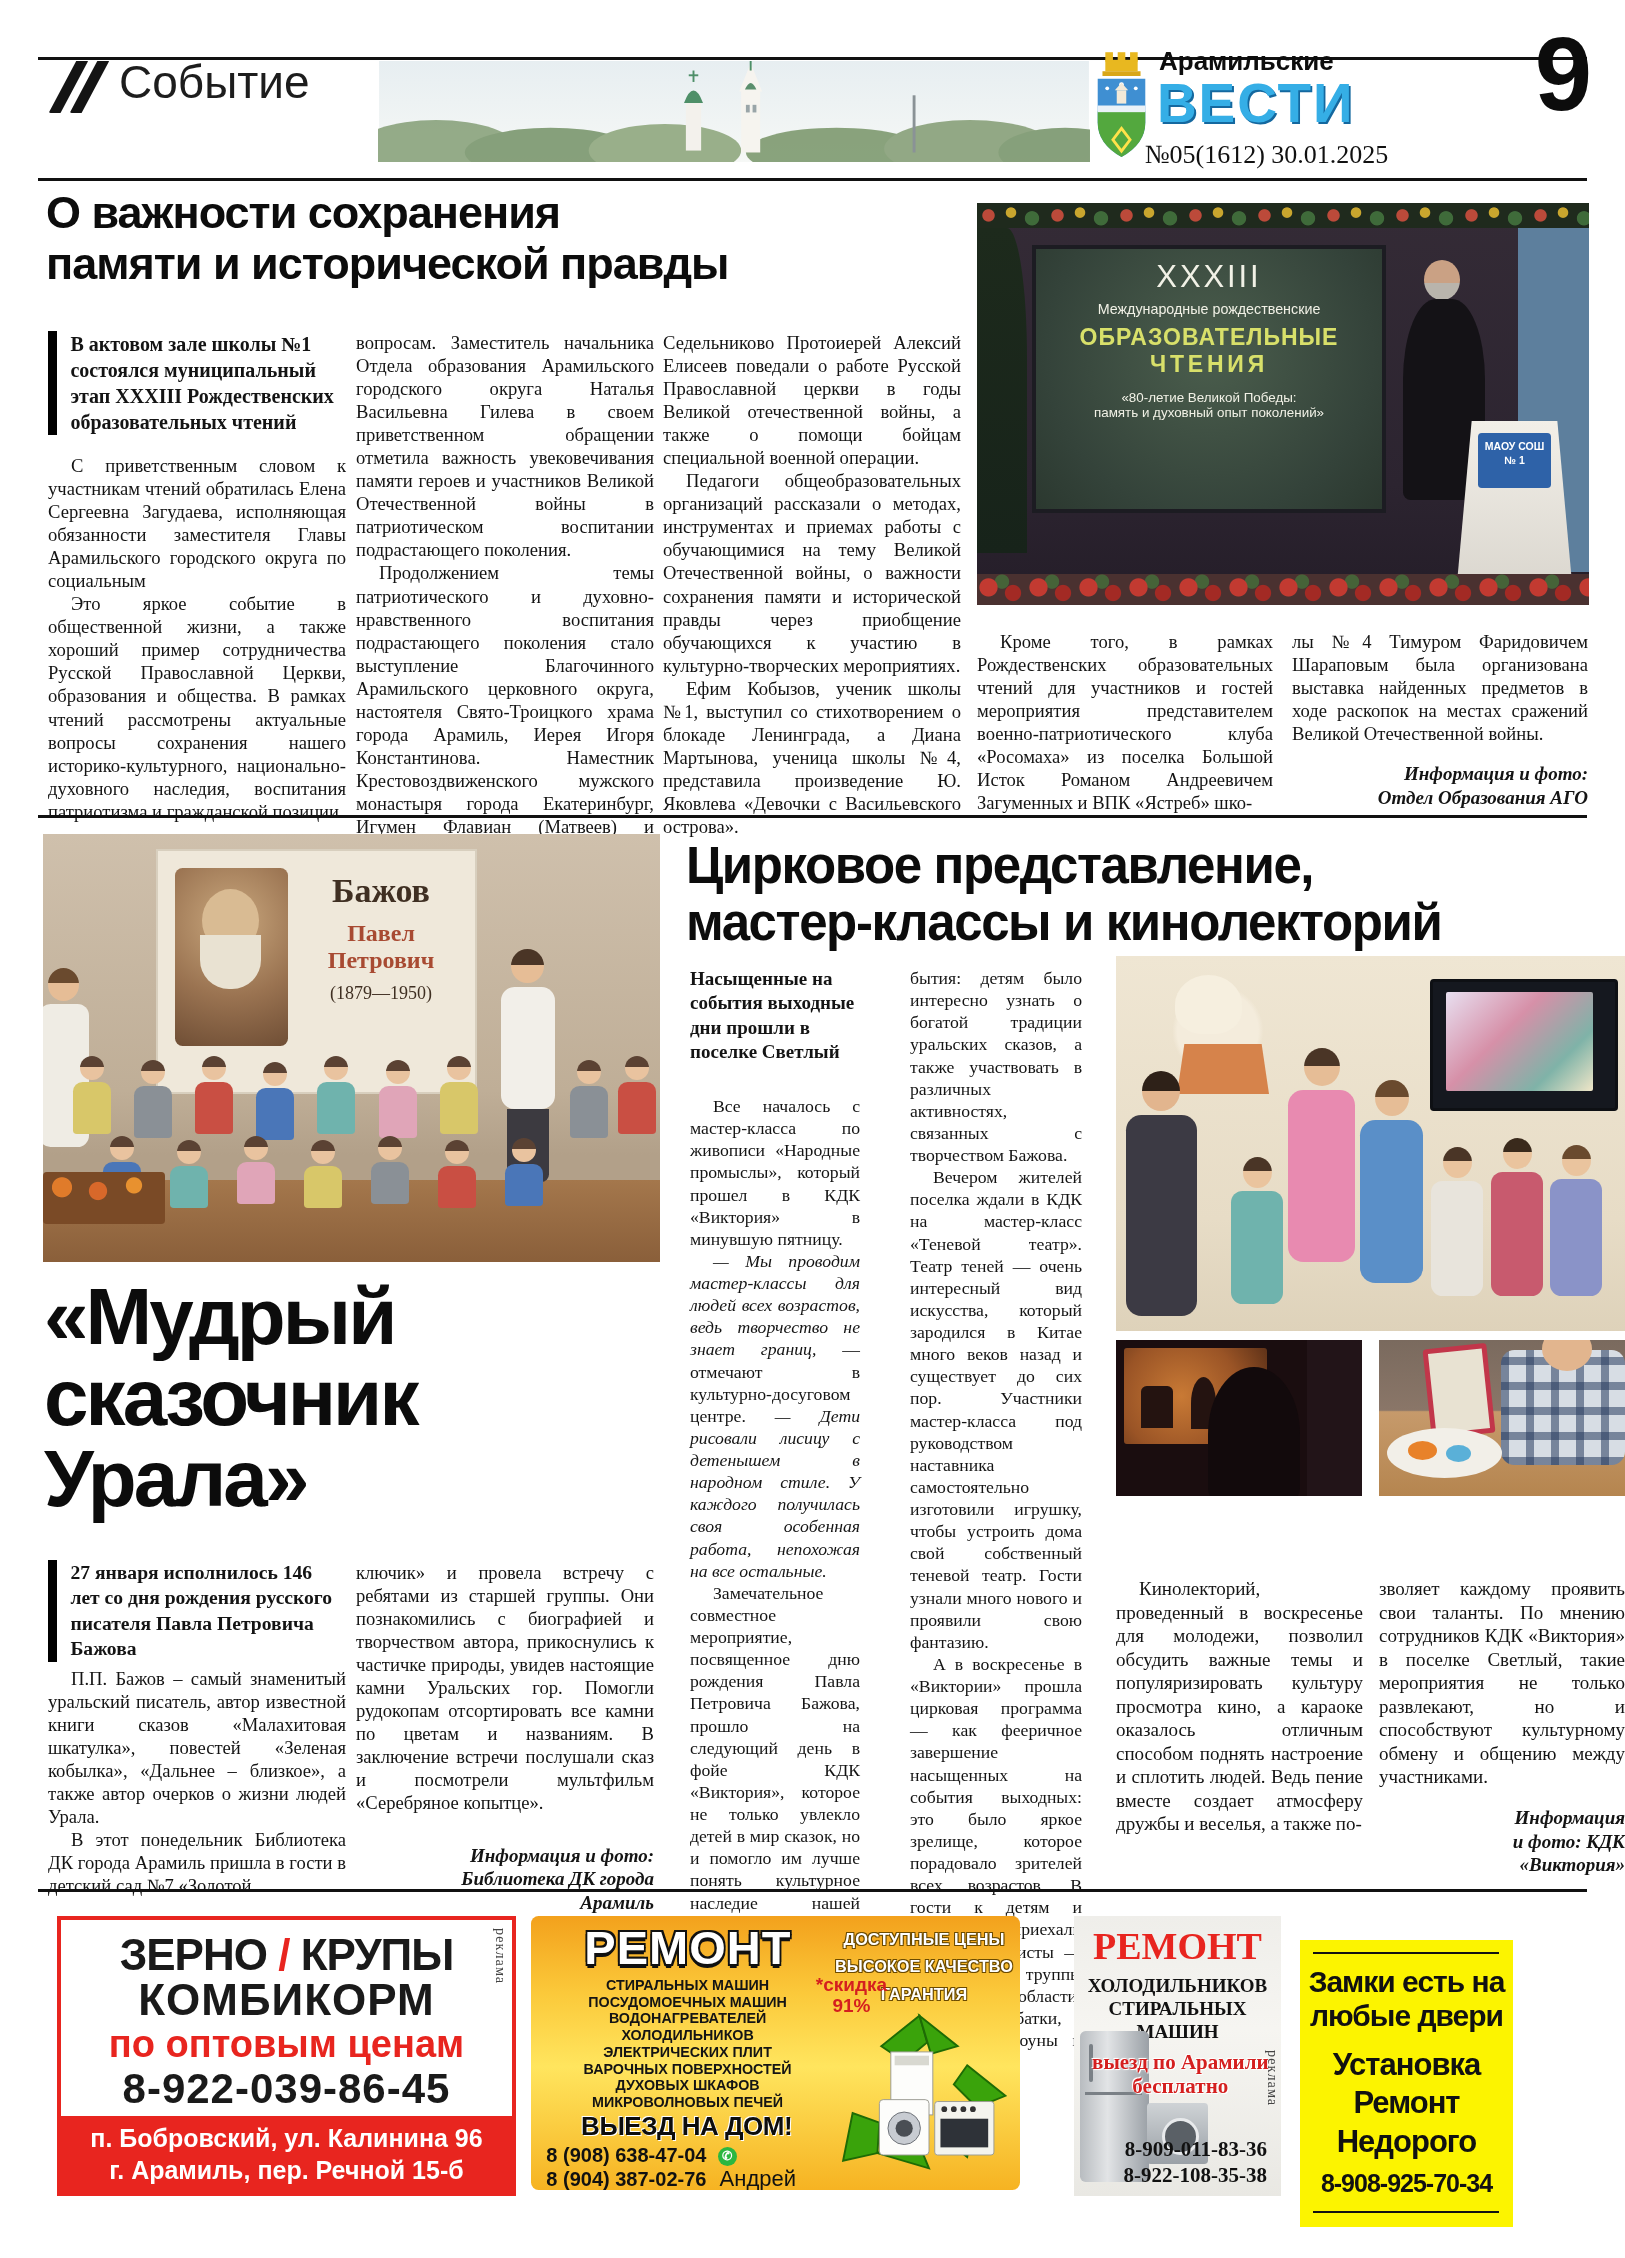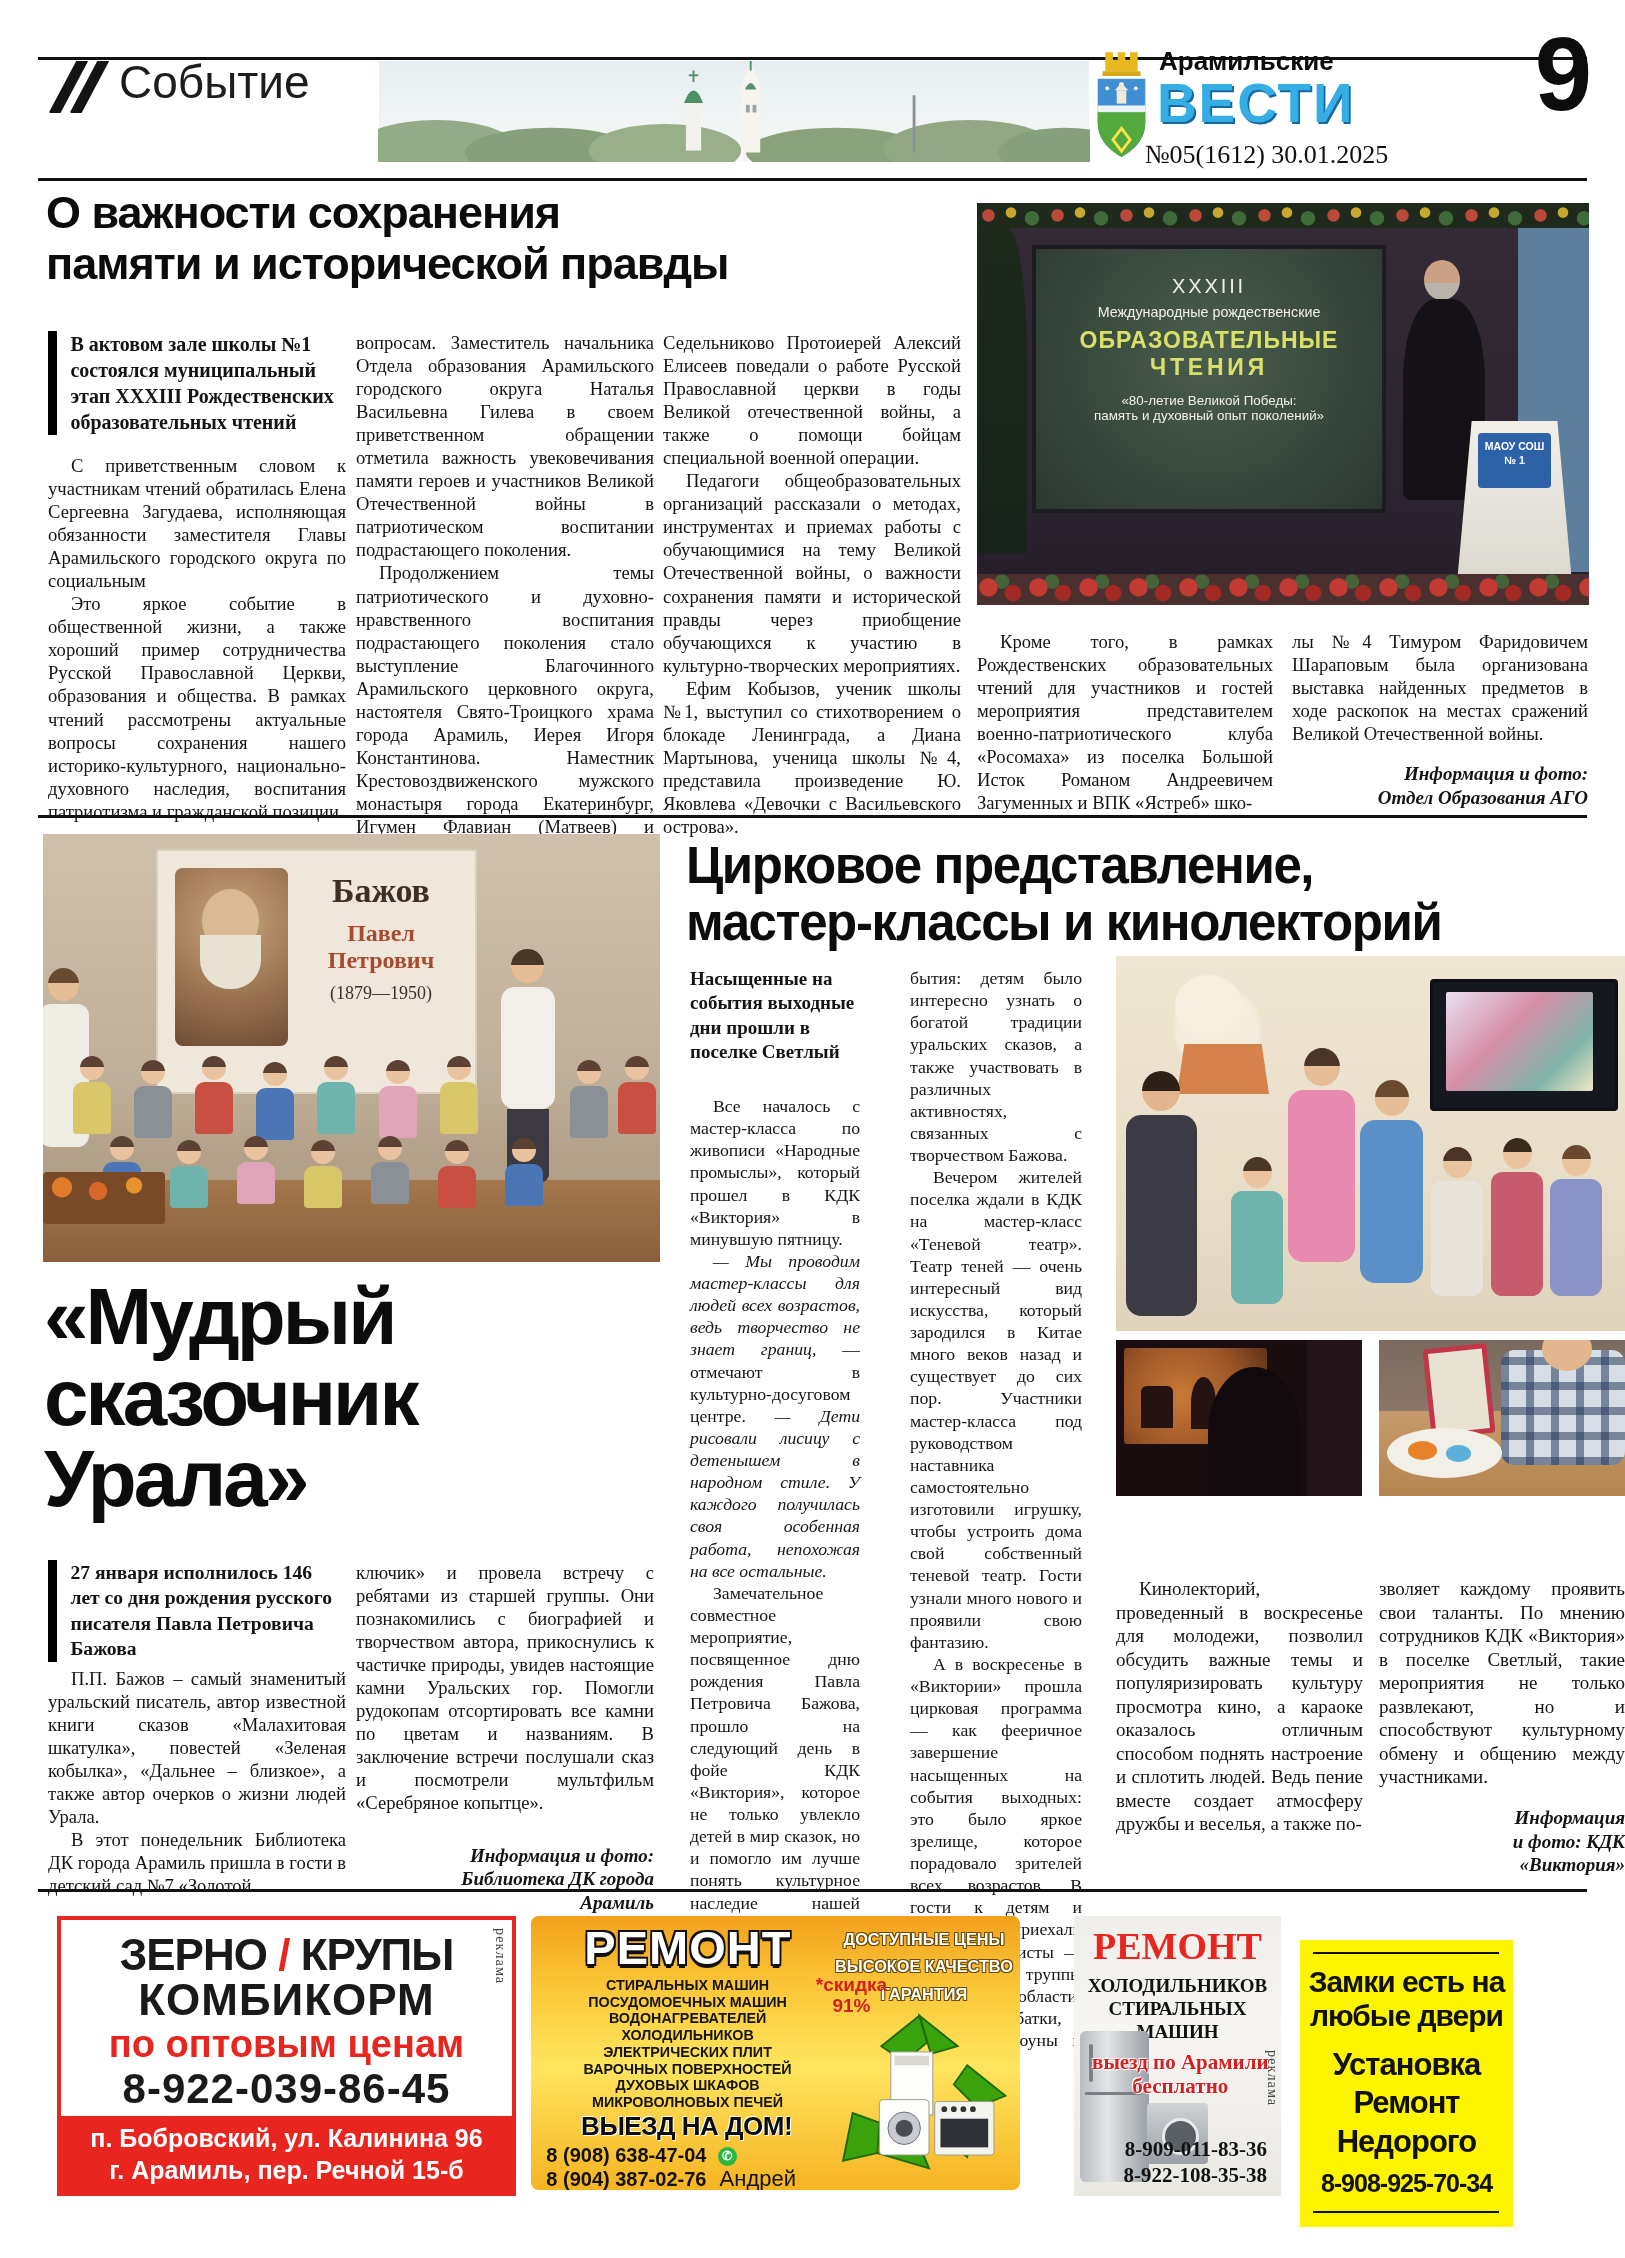--- a/index.html
+++ b/index.html
@@ -134,21 +134,21 @@
          radial-gradient(circle at 11.5px 12.4px,#bc4a3a 5.7px,transparent 6.7px),
          radial-gradient(circle at 34px 9.6px,#c9a62e 4.8px,transparent 5.7px),
          radial-gradient(circle at 55px 15.3px,#3f6b3a 6.7px,transparent 7.6px);
          background-size:69px 25px;background-color:#1f2a1d;"></div>
     <div class="abs" style="left:0;top:25px;width:50px;height:325px;background:linear-gradient(180deg,#1d2a1c,#17231a);border-radius:0 40% 0 0;"></div>
     <div class="abs" style="right:0;top:25px;width:71px;height:344px;background:#5d7f9d;"></div>
 
     <div class="abs sans" style="left:55px;top:42px;width:346px;height:260px;border:4.8px solid #1c1c22;
          background:radial-gradient(circle at 50% 40%,#4b5e4d 0%,#34433a 70%,#2b382f 100%);
          color:#f1f1e6;text-align:center;">
-      <div style="margin-top:26px;font-size:20px;letter-spacing:2.9px;">XXXIII</div>
+      <div style="margin-top:10px;font-size:31px;letter-spacing:2.9px;">XXXIII</div>
       <div style="margin-top:5.7px;font-size:14.3px;">Международные рождественские</div>
       <div style="margin-top:7.6px;font-size:23px;font-weight:bold;color:#d8e06a;letter-spacing:1px;">ОБРАЗОВАТЕЛЬНЫЕ</div>
       <div style="font-size:23px;font-weight:bold;color:#d8e06a;letter-spacing:3.8px;">ЧТЕНИЯ</div>
       <div style="margin-top:11.5px;font-size:13.4px;">«80-летие Великой Победы:</div>
       <div style="font-size:13.4px;">память и духовный опыт поколений»</div>
     </div>
 
     <div class="abs" style="left:447px;top:57px;width:36px;height:40px;border-radius:50%;
          background:linear-gradient(180deg,#caa184 0 58%,#b9b4ac 58%);"></div>
     <div class="abs" style="left:426px;top:96px;width:82px;height:201px;background:#141216;border-radius:40% 40% 7.6px 7.6px;"></div>

